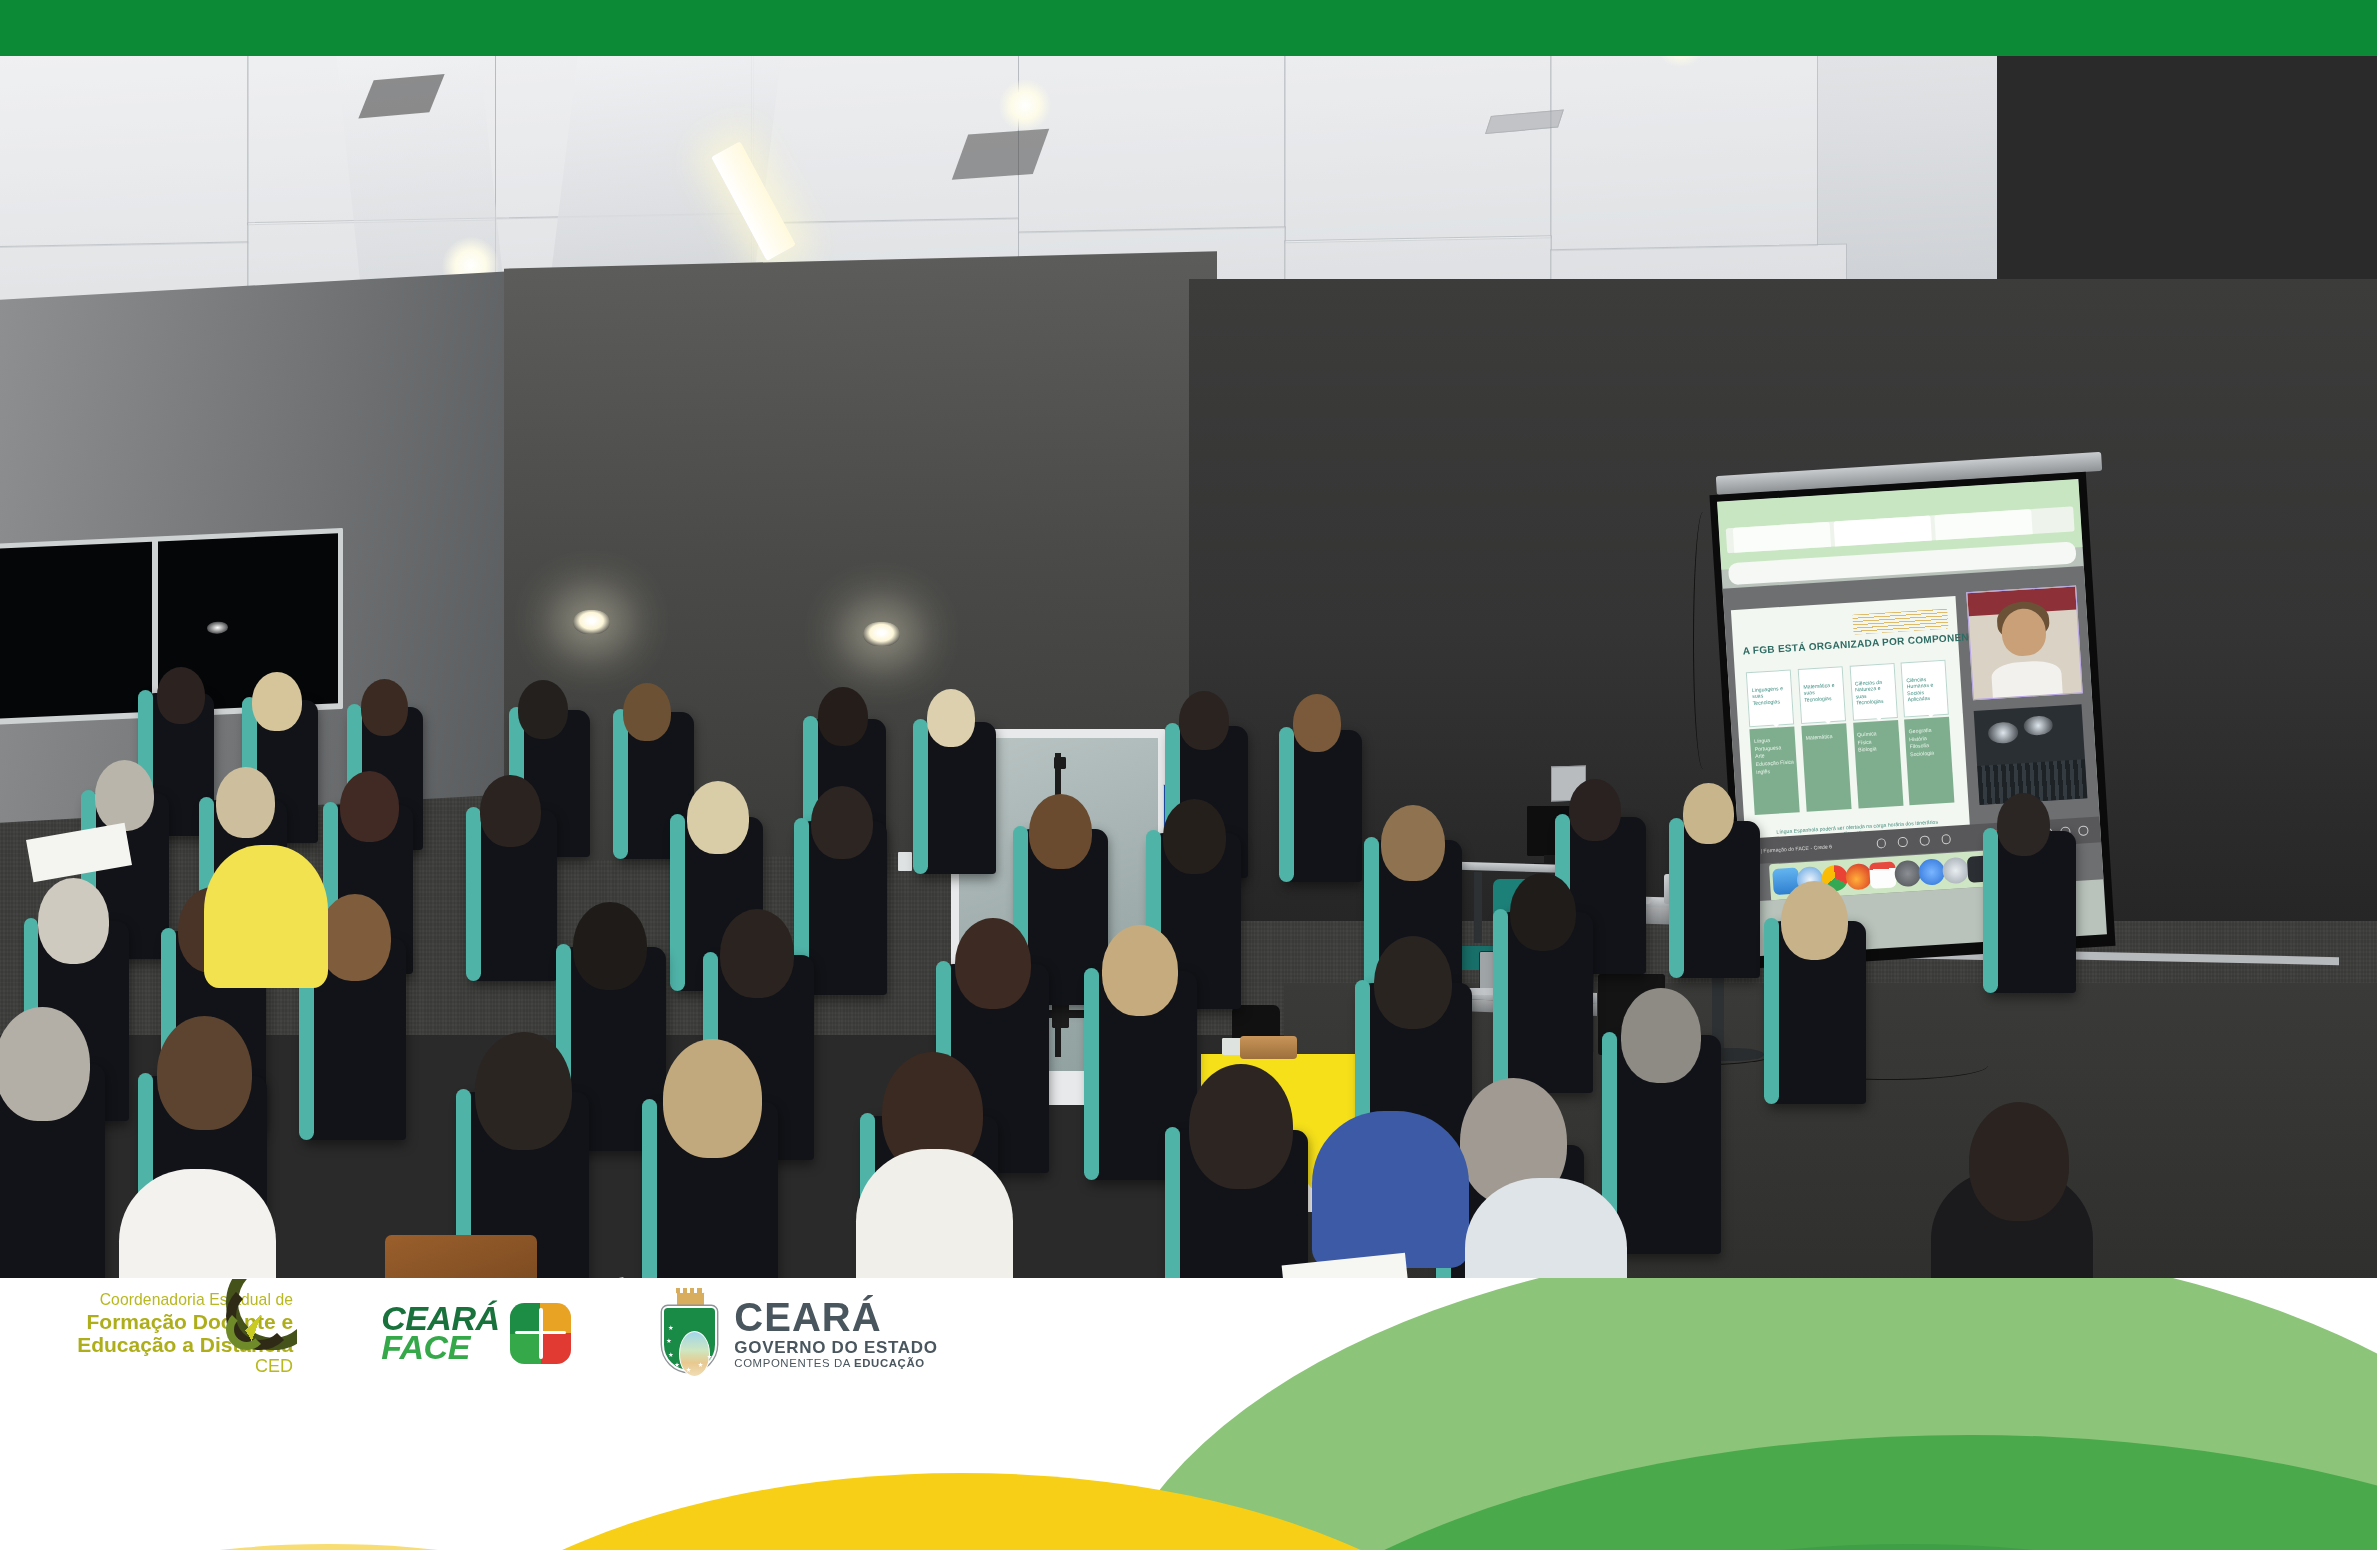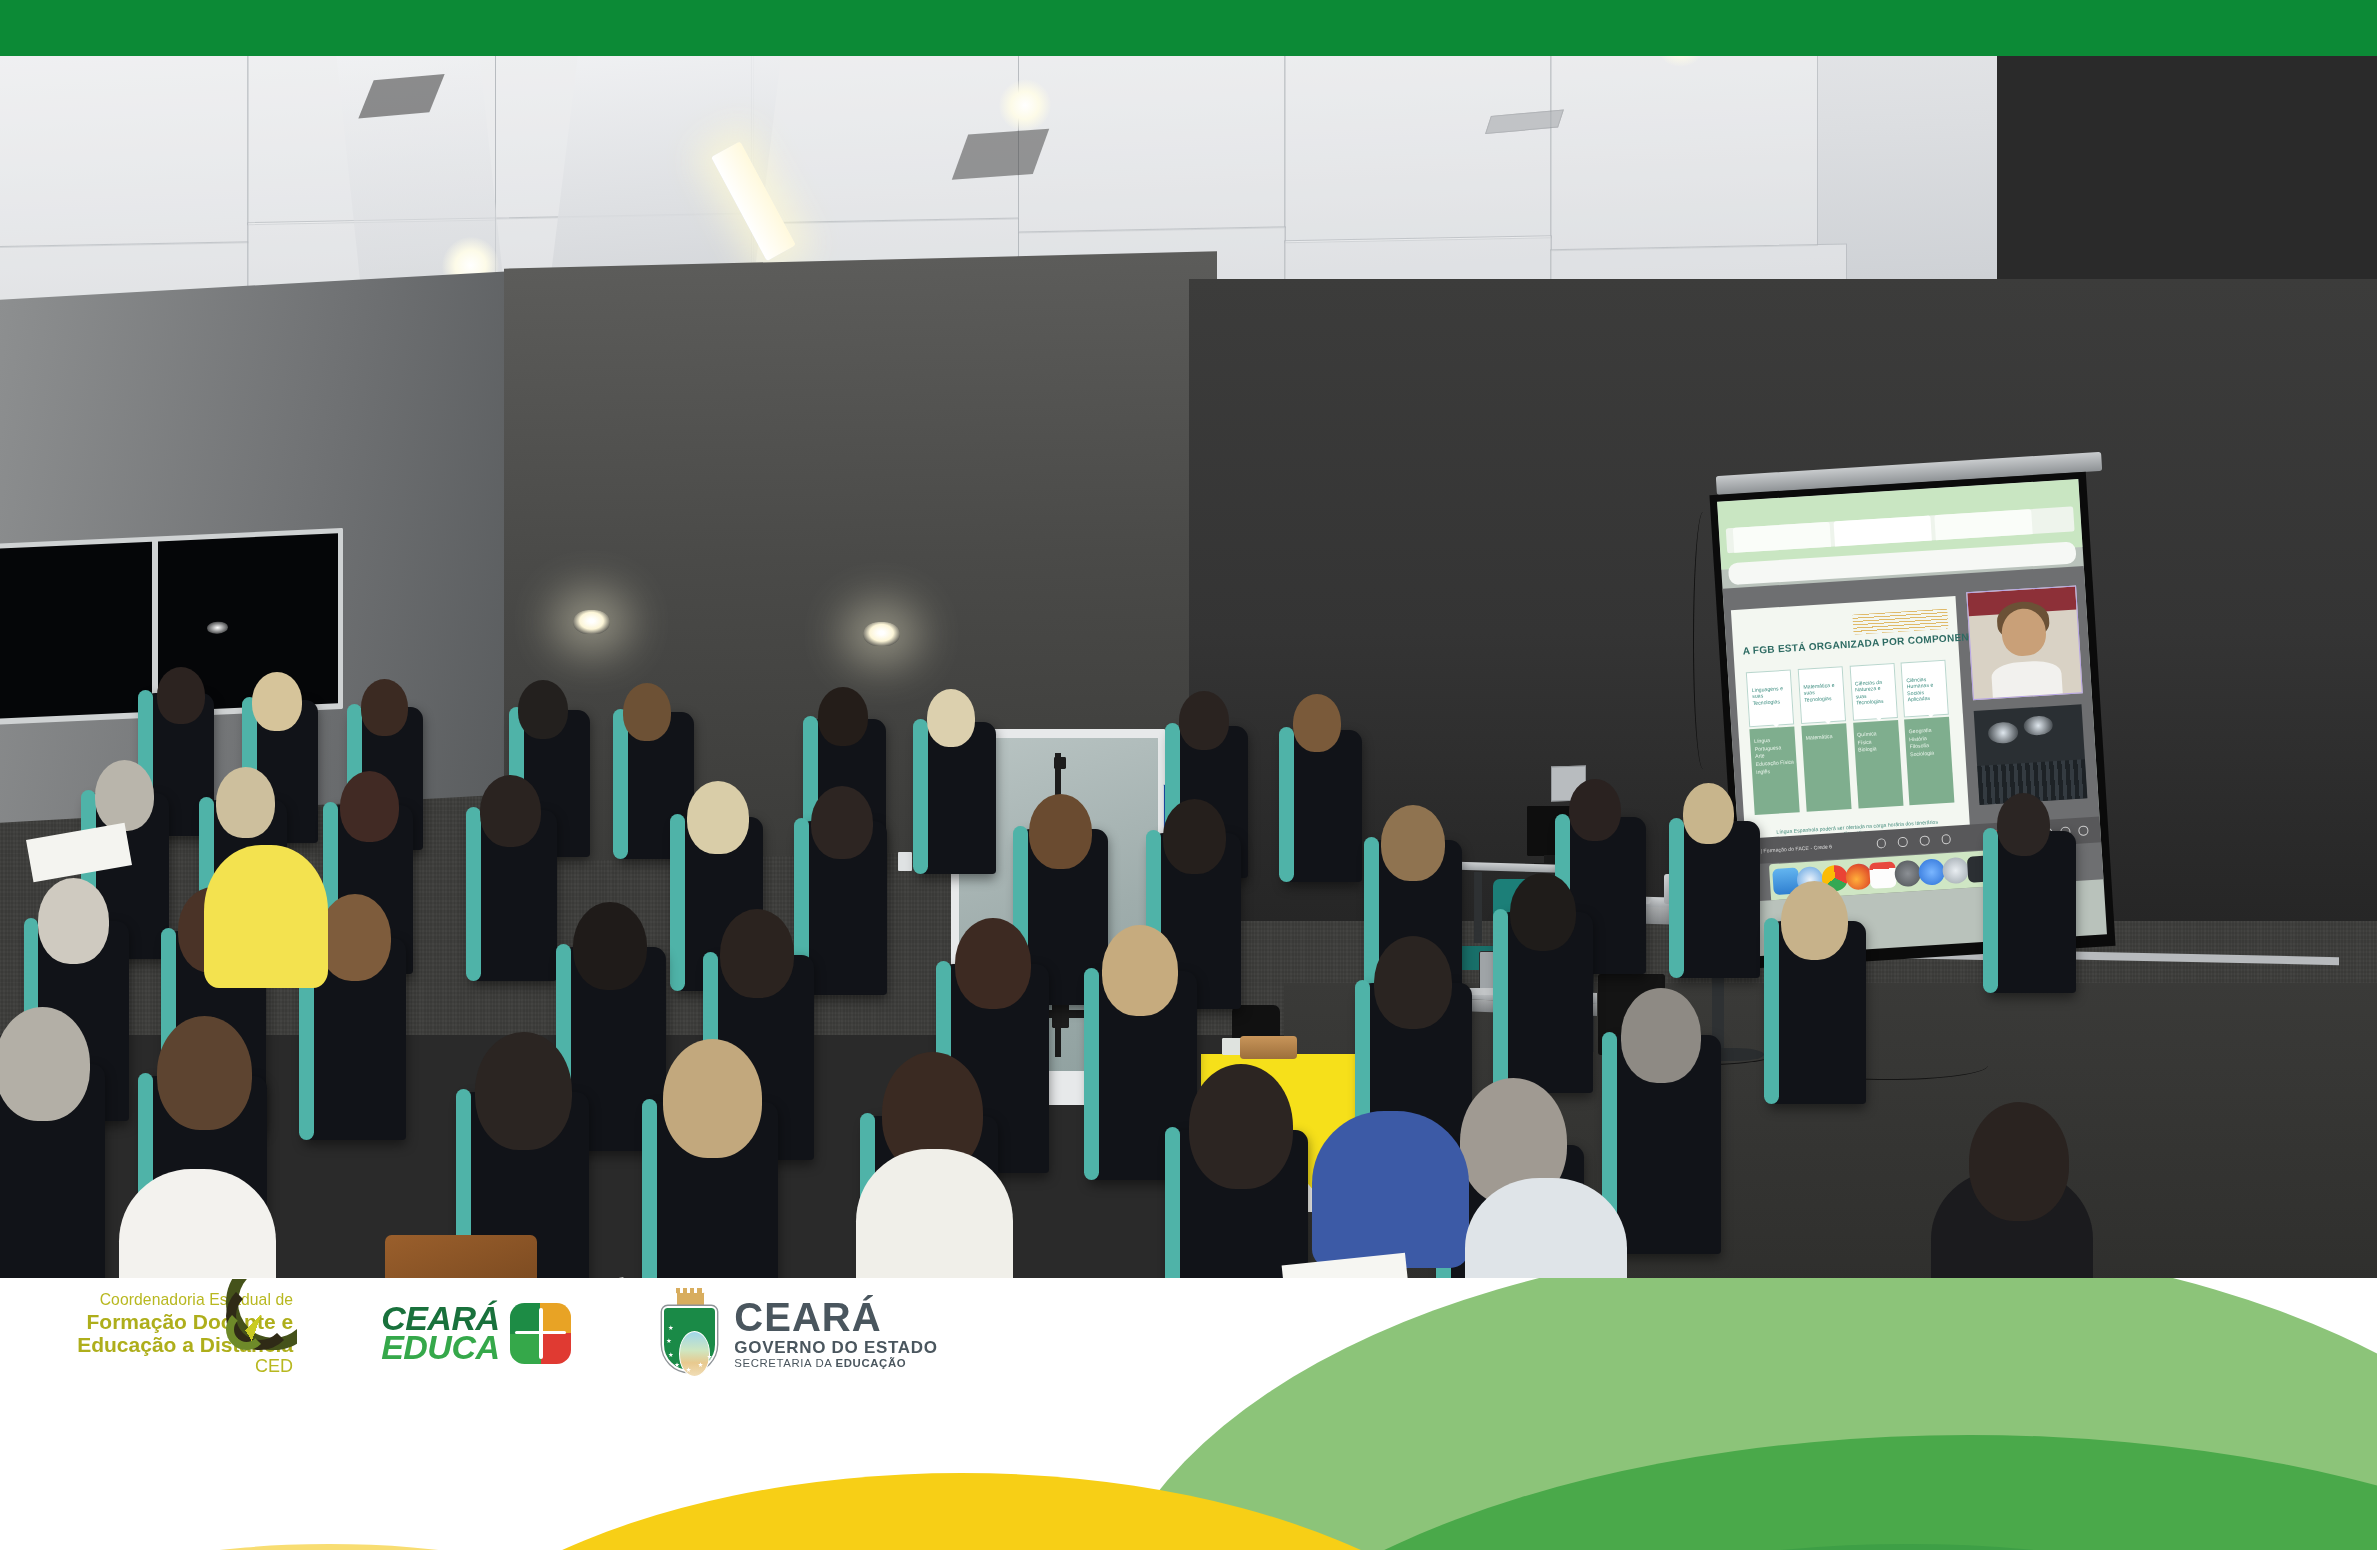--- a/index.html
+++ b/index.html
@@ -559,21 +559,21 @@
           <div class="arc a1"></div>
           <div class="arc a2"></div>
           <div class="arc a3"></div>
           <div class="arc-ol"></div>
         </div>
       </div>
 
       <div class="ceduca">
         <div class="ceduca-txt">
           <div class="ce1">CEARÁ</div>
-          <div class="ce2">EDUCA</div>
+          <div class="ce2">FACE</div>
         </div>
         <div class="ceduca-mark">
           <div class="cx" style="left:48%;top:8%;width:3.3px;height:84%;"></div>
           <div class="cx" style="left:8%;top:46%;width:84%;height:3.3px;"></div>
         </div>
       </div>
 
       <div class="cgov">
         <div class="shield">
           <div class="tower"></div>
@@ -584,21 +584,21 @@
             <div class="star" style="left:4.3px;top:44px;"></div>
             <div class="star" style="left:10.5px;top:54px;"></div>
             <div class="star" style="left:22px;top:59px;"></div>
             <div class="star" style="left:34px;top:54px;"></div>
             <div class="star" style="left:43px;top:46px;"></div>
           </div>
         </div>
         <div class="cgov-txt">
           <div class="cg1">CEARÁ</div>
           <div class="cg2">GOVERNO DO ESTADO</div>
-          <div class="cg3"><span>SECRETARIA DA </span><b>EDUCAÇÃO</b></div>
+          <div class="cg3"><span>COMPONENTES DA </span><b>EDUCAÇÃO</b></div>
         </div>
       </div>
 
     </div>
   </div>
 
 </div>
 
 
 </body></html>

